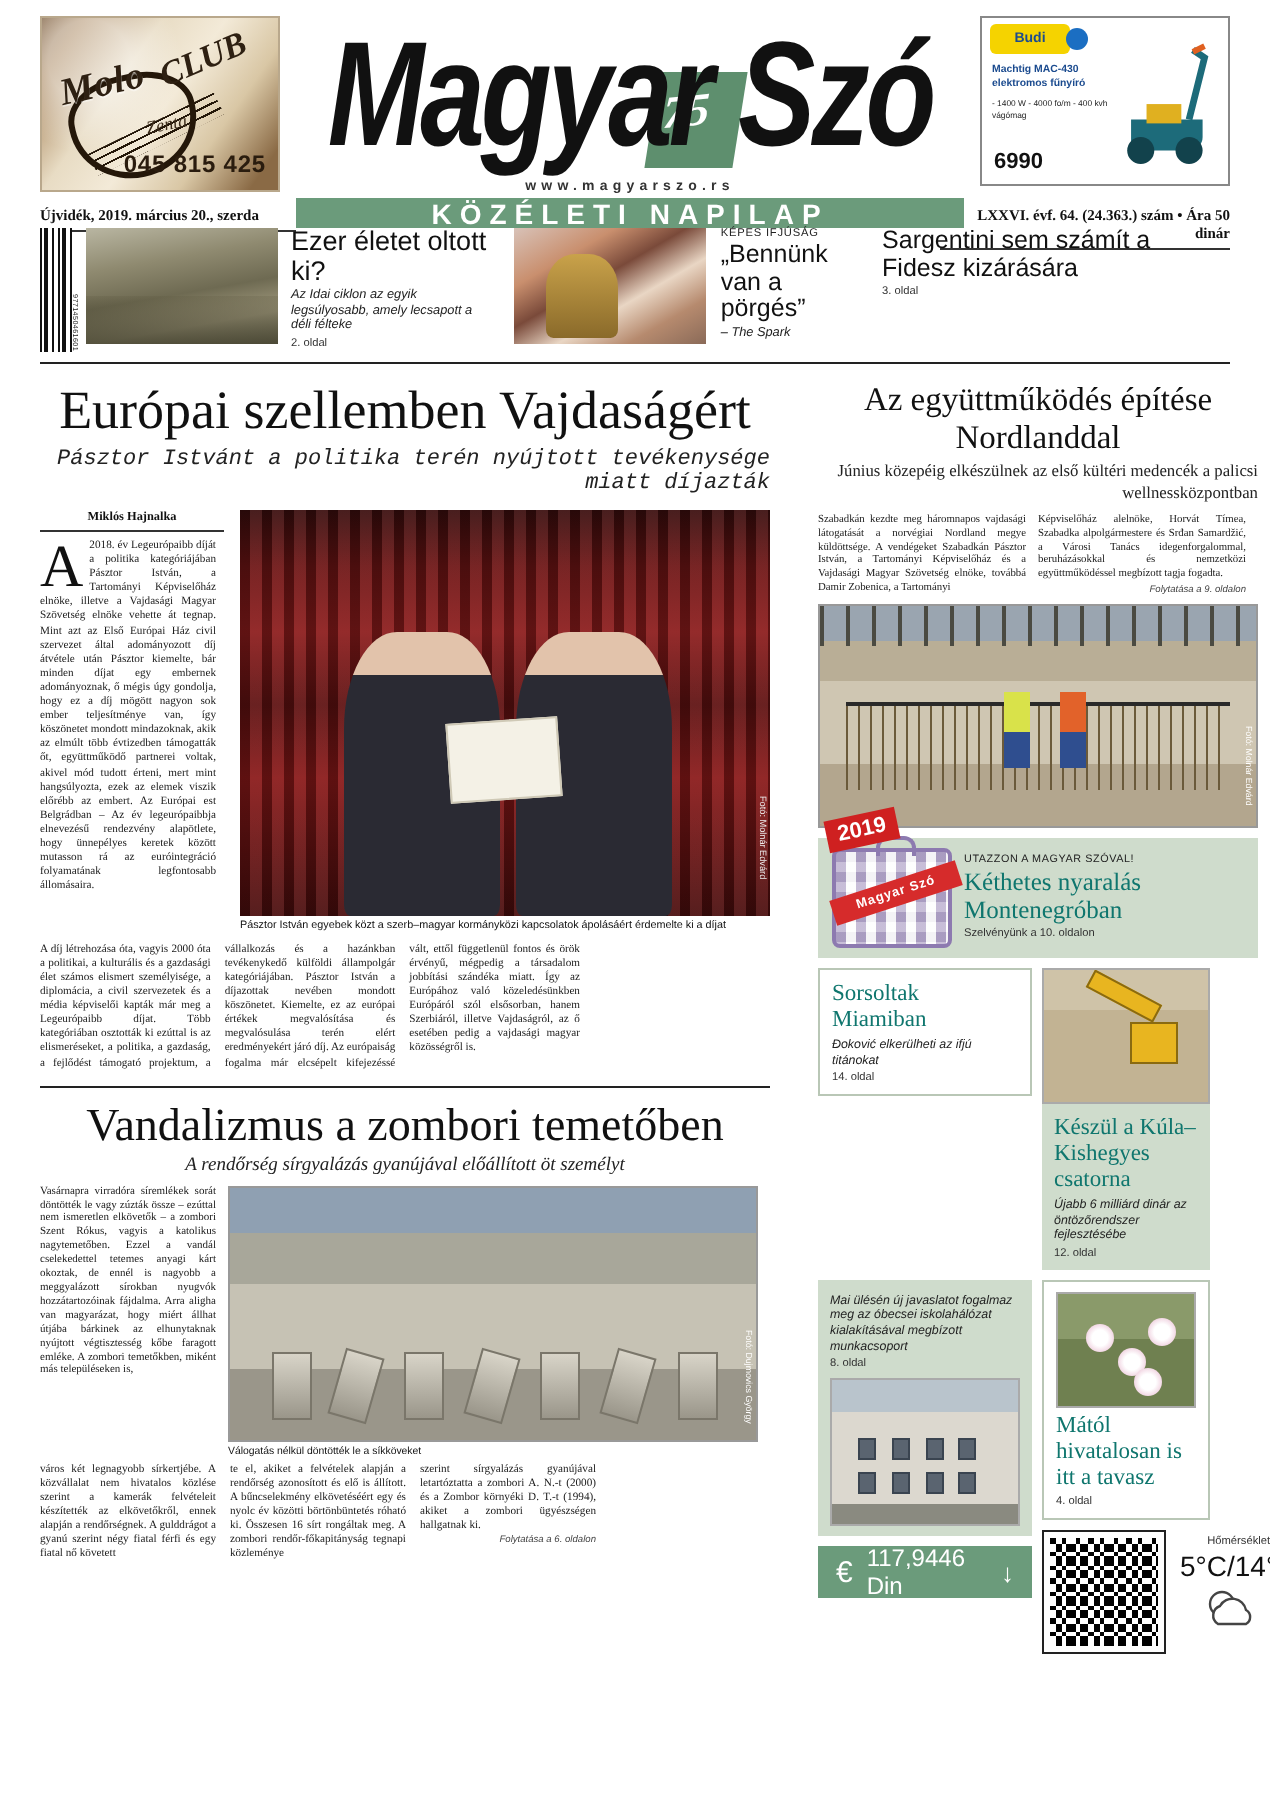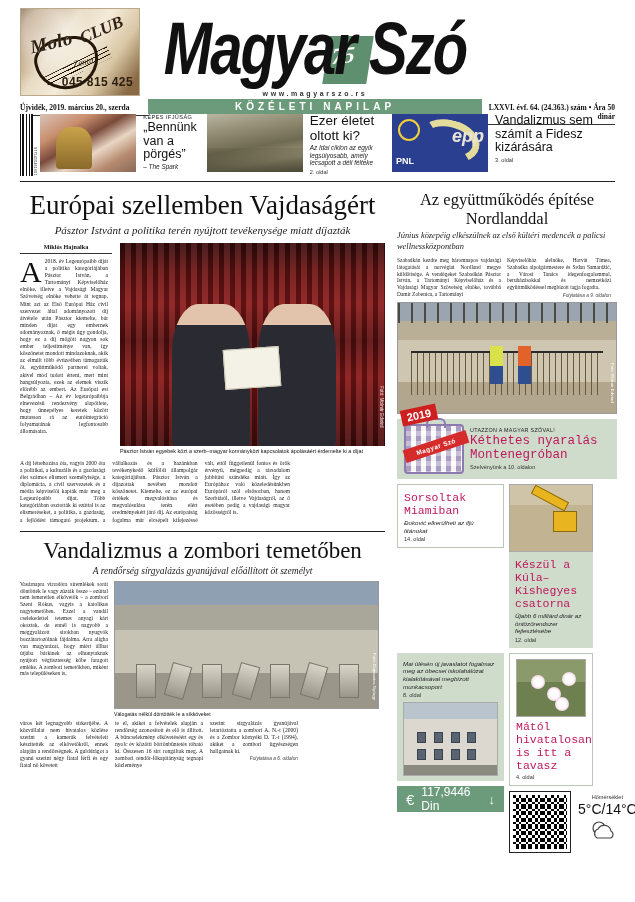--- a/index.html
+++ b/index.html
@@ -86,21 +86,21 @@
     font-family:"Liberation Sans", sans-serif;
     font-size:7px; letter-spacing:2.6px; color:#333;
     margin-top:20px; font-weight:bold;
   }
   .green-bar {
     position:absolute; left:148px; top:99px; width:334px; height:15px;
     background:#6b9b7b; display:flex; align-items:center; justify-content:center;
   }
   .green-bar span {
     font-family:"Liberation Sans", sans-serif;
-    font-weight:bold; font-size:10px; letter-spacing:4px; color:#ffffff;text-align:center;
+    font-weight:bold; font-size:14px; letter-spacing:4px; color:#ffffff;text-align:center;
   }
   .date-line {
     position:absolute; left:20px; top:99px; width:128px;
     font-family:"Liberation Serif", serif;
     font-weight:bold; font-size:7.5px; color:#111; padding-top:4px;
     border-bottom:1px solid #333; padding-bottom:3px;
   }
   .issue-line {
     position:absolute; right:20px; top:99px; width:145px; text-align:right;
     font-family:"Liberation Serif", serif;
@@ -200,32 +200,32 @@
   .tz-sub {
     font-family:"Liberation Sans", sans-serif; font-style:italic;
     font-size:6.4px; line-height:7.6px; color:#222; margin-top:1px;
   }
   .tz-page {
     font-family:"Liberation Sans", sans-serif; font-size:5.6px; color:#333; margin-top:2px;
   }
 
   
   .main {
-    position:relative; margin:0 20px; display:flex; gap:12px;
+    position:relative; margin:0 20px; display:flex; gap:24px;
   }
   .col-left { width:367px; }
   .col-right { width:220px; }
 
   
   .lead-head {
     text-align:center; font-family:"Liberation Serif", serif;
     font-size:27px; line-height:31px; color:#111; padding-top:8px;
   }
   .lead-sub {
-    text-align:center; font-family:Liberation Serif, serif;
+    text-align:right; font-family:Liberation Mono, monospace;
     font-style:italic; font-size:11px; color:#222; padding:3px 0 5px 0;
   }
   .lead-body { display:flex; gap:6px; padding-top:2px; }
   .byline {
     text-align:center; font-family:"Liberation Serif", serif;
     font-weight:bold; font-size:6.2px; color:#111;
     border-bottom:1px solid #333; padding-bottom:3px; margin-bottom:4px;
   }
   .col-txt {
     width:88px; font-family:"Liberation Serif", serif;
@@ -268,22 +268,22 @@
   }
   .lead-cont { display:flex; gap:7px; padding-top:5px; }
   .lead-cont .col-txt { width:84px; }
 
   
   .nord-head {
     text-align:center; font-family:"Liberation Serif", serif;
     font-size:16.5px; line-height:19px; color:#111; padding-top:8px;
   }
   .nord-sub {
-    text-align:left; font-family:"Liberation Serif", serif;
-    font-style:italic; font-size:8.4px; line-height:10.5px; color:#222;
+    text-align:right; font-family:"Liberation Serif", serif;
+    font-size:8.4px; line-height:10.5px; color:#222;
     padding:3px 0 5px 0;
   }
   .nord-body { display:flex; gap:6px; }
   .nord-body .col-txt { width:69px; font-size:5.4px; line-height:6.8px; }
   .nord-more {
     text-align:right; font-family:"Liberation Sans", sans-serif;
     font-style:italic; font-size:4.8px; color:#444; padding-top:2px;
   }
   .nord-photo {
     width:220px; height:112px; margin-top:4px; position:relative; overflow:hidden;
@@ -312,22 +312,22 @@
   
   .promo {
     background:#cfdccc; margin-top:5px; padding:6px 7px; position:relative;
   }
   .promo.white { background:#ffffff; border:1px solid #b9c7b6; }
   .promo-kicker {
     font-family:"Liberation Sans", sans-serif; font-size:5.4px;
     letter-spacing:.3px; color:#222;
   }
   .promo-head {
-    font-family:Liberation Mono, monospace; font-size:12.5px;
-    line-height:14px; color:#be185d; margin-top:1px;
+    font-family:Liberation Serif, serif; font-size:12.5px;
+    line-height:14px; color:#0f766e; margin-top:1px;
   }
   .promo-head.sm { font-size:11.5px; line-height:13px; }
   .promo-sub {
     font-family:"Liberation Sans", sans-serif; font-style:italic;
     font-size:6.2px; line-height:7.6px; color:#222; margin-top:2px;
   }
   .promo-page {
     font-family:"Liberation Sans", sans-serif; font-size:5.6px;
     color:#333; margin-top:2px;
   }
@@ -475,52 +475,62 @@
       <div class="logo-url">www.magyarszo.rs</div>
     </div>
 
     <div class="green-bar">
       <span>KÖZÉLETI NAPILAP</span>
     </div>
 
     <div class="date-line">Újvidék, 2019. március 20., szerda</div>
     <div class="issue-line">LXXVI. évf. 64. (24.363.) szám • Ára 50 dinár</div>
 
+    <div class="top-ad">
+      <div class="badge">Budi</div>
+      <div class="adtitle">Machtig MAC-430 elektromos fűnyíró</div>
+      <div class="adspecs">- 1400 W
+- 4000 fo/m
+- 400 kvh vágómag</div>
+      <div class="adprice">6990</div>
+      <svg class="mower" viewBox="0 0 60 70">
+        <path d="M14 58 h30 a7 7 0 0 0 7-7 v-9 h-37 z" fill="#1d6b7a"></path>
+        <rect x="22" y="34" width="18" height="10" fill="#e0b020"></rect>
+        <path d="M44 42 L52 10 L46 6" stroke="#1d6b7a" stroke-width="3.5" fill="none"></path>
+        <path d="M46 7 l6 -3" stroke="#e06020" stroke-width="3" fill="none"></path>
+        <circle cx="19" cy="58" r="7" fill="#12424c"></circle>
+        <circle cx="44" cy="58" r="7" fill="#12424c"></circle>
+      </svg>
+    </div>
   </div>
 
   <div class="teasers">
     <div class="barcode"></div>
+
+    <div class="teaser">
+      <div class="tz-img img2"></div>
+      <div class="tz-txt">
+        <div class="tz-head">Ezer életet oltott ki?</div>
+        <div class="tz-sub">Az Idai ciklon az egyik legsúlyosabb, amely lecsapott a déli félteke</div>
+        <div class="tz-page">2. oldal</div>
+      </div>
+    </div>
 
     <div class="teaser">
       <div class="tz-img img1"></div>
       <div class="tz-txt">
         <div class="tz-kicker">KÉPES IFJÚSÁG</div>
         <div class="tz-head small">„Bennünk van a pörgés”</div>
         <div class="tz-sub">– The Spark</div>
       </div>
     </div>
 
     <div class="teaser">
-      <div class="tz-img img2"></div>
       <div class="tz-txt">
-        <div class="tz-head">Ezer életet oltott ki?</div>
-        <div class="tz-sub">Az Idai ciklon az egyik legsúlyosabb, amely lecsapott a déli félteke</div>
-        <div class="tz-page">2. oldal</div>
-      </div>
-    </div>
-
-    <div class="teaser">
-      <div class="tz-img img3">
-        <div class="stars"></div>
-        <div class="swoosh"></div>
-        <div class="epp">epp</div>
-        <div class="pnl">PNL</div>
-      </div>
-      <div class="tz-txt">
-        <div class="tz-head small">Vandalizmus sem számít a Fidesz kizárására</div>
+        <div class="tz-head small">Sargentini sem számít a Fidesz kizárására</div>
         <div class="tz-page">3. oldal</div>
       </div>
     </div>
   </div>
 
   <div class="main">
 
     <div class="col-left">
 
       <div>

